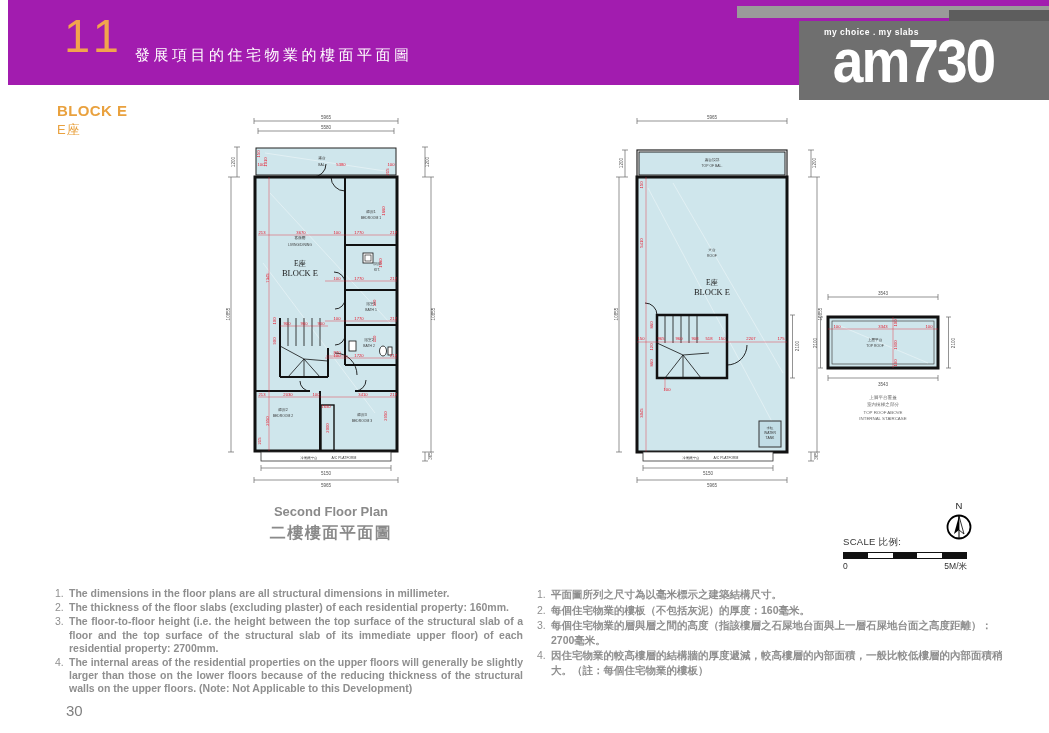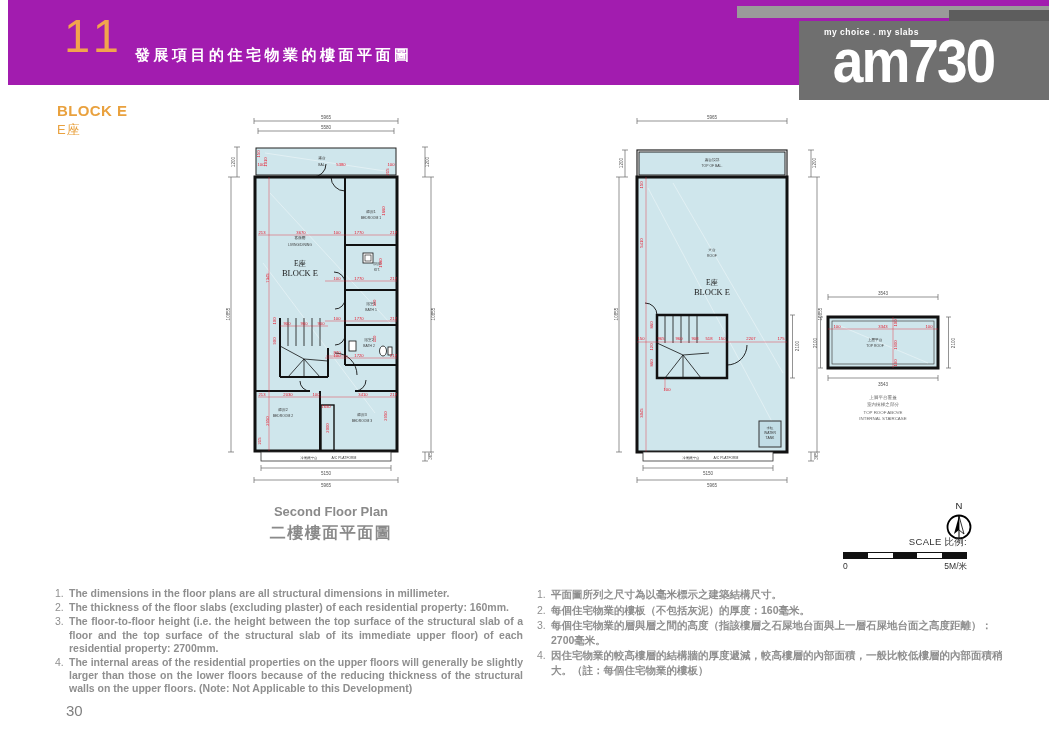--- a/index.html
+++ b/index.html
@@ -14,21 +14,21 @@
   .section-number {
     position:absolute; left:56px; top:12px; font-size:47px; line-height:1;
     color:#f2a44d; letter-spacing:6px; font-weight:400;
   }
   .title-en {
     position:absolute; left:127px; top:25px; color:#ffffff; font-size:16.5px;
     letter-spacing:0.4px; font-weight:400;
   }
   .title-zh {
     position:absolute; left:127px; top:46px; color:#ffffff; font-size:15px;
-    letter-spacing:3.5px; font-weight:bold;
+    letter-spacing:3.5px; font-weight:normal;
   }
   
   .logo-wrap { position:absolute; right:0; top:0; width:312px; height:102px; }
   .logo-strip-a { position:absolute; right:0; top:6px; width:312px; height:12px; background:#9a9a9a; }
   .logo-strip-b { position:absolute; right:0; top:10px; width:100px; height:13px; background:#5d5d5d; }
   .logo-block { position:absolute; right:0; top:21px; width:250px; height:79px; background:#6f6f6f; }
   .logo-tagline {
     position:absolute; right:130px; top:27px; color:#ffffff; font-size:8.5px;
     font-weight:bold; letter-spacing:0.5px;
   }
@@ -54,21 +54,21 @@
   .blocken{ fill:#222; font-size:8.5px; text-anchor:middle; font-family:"Liberation Serif",serif; }
   .wall   { stroke:#111; fill:none; }
   .fillblue { fill:#cfe6ec; }
   .refl { stroke:#ffffff; stroke-width:0.7; opacity:0.55; }
   
   .plan-caption { position:absolute; top:504px; width:176px; text-align:center; color:#8a8a8a; font-weight:bold; }
   .plan-caption .en { font-size:13px; }
   .plan-caption .zh { font-size:16px; letter-spacing:1.5px; margin-top:4px; }
   
   .compass { position:absolute; left:938px; top:498px; }
-  .scalebar { position:absolute; left:843px; top:536px; width:124px; color:#333;text-align:right; }
+  .scalebar { position:absolute; left:843px; top:536px; width:124px; color:#333; }
   .scalebar .lbl { font-size:9.5px; letter-spacing:0.3px; margin-bottom:3px; }
   .scalebar .bar { position:relative; height:7px; background:#111; }
   .scalebar .seg { position:absolute; top:0; height:7px; width:20%; background:#ffffff; border-top:1px solid #111; border-bottom:1px solid #111; }
   .scalebar .ends { display:flex; justify-content:space-between; font-size:8.5px; margin-top:2px; }
   
   .notes { position:absolute; top:587px; color:#8f8f8f; font-size:10.5px; }
   .notes-en { left:55px; width:468px; line-height:13.2px; }
   .notes-zh { left:537px; width:472px; line-height:14.6px; }
   .note-row { display:flex; margin-bottom:1px; }
   .note-row .num { width:14px; flex:none; }

